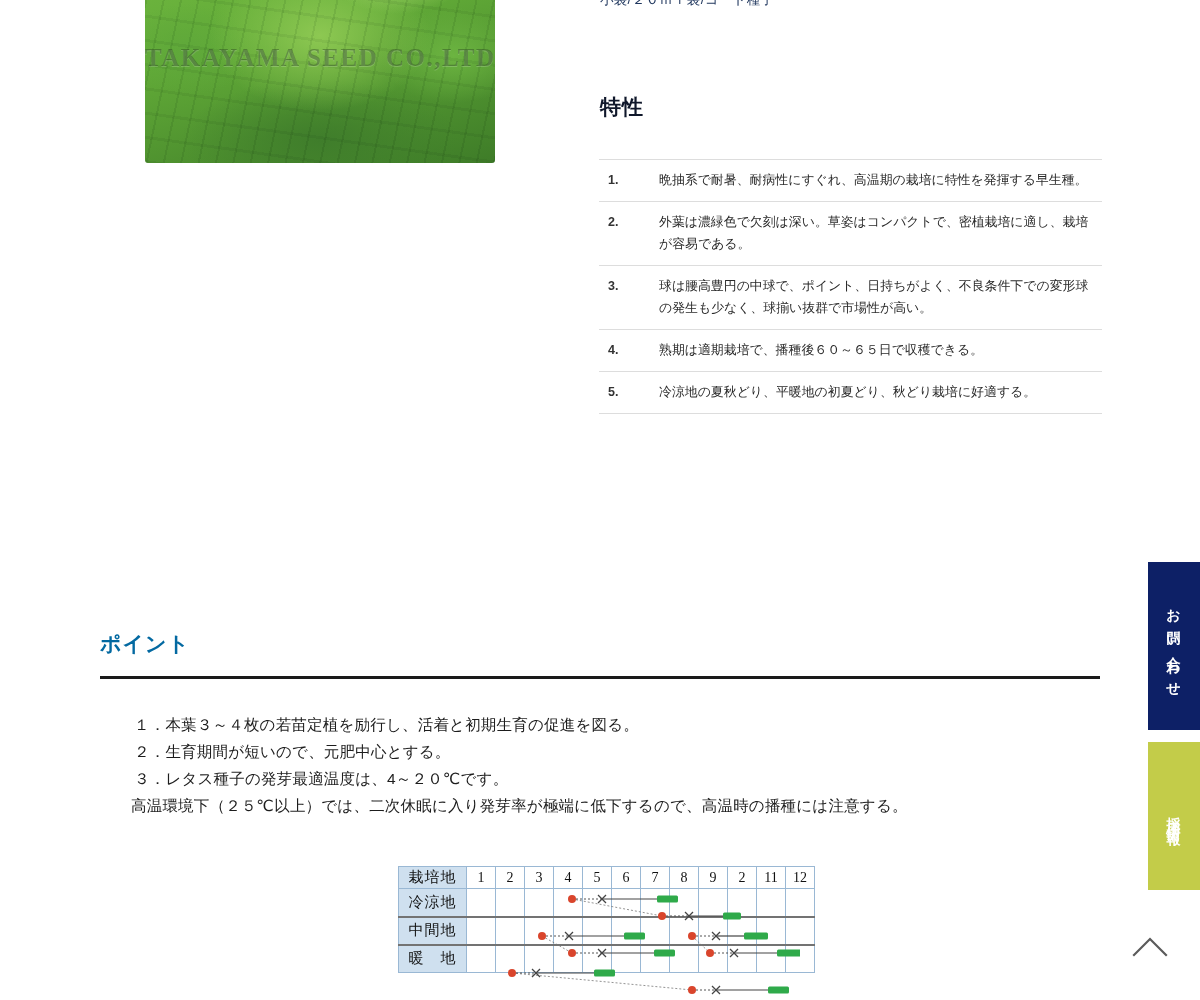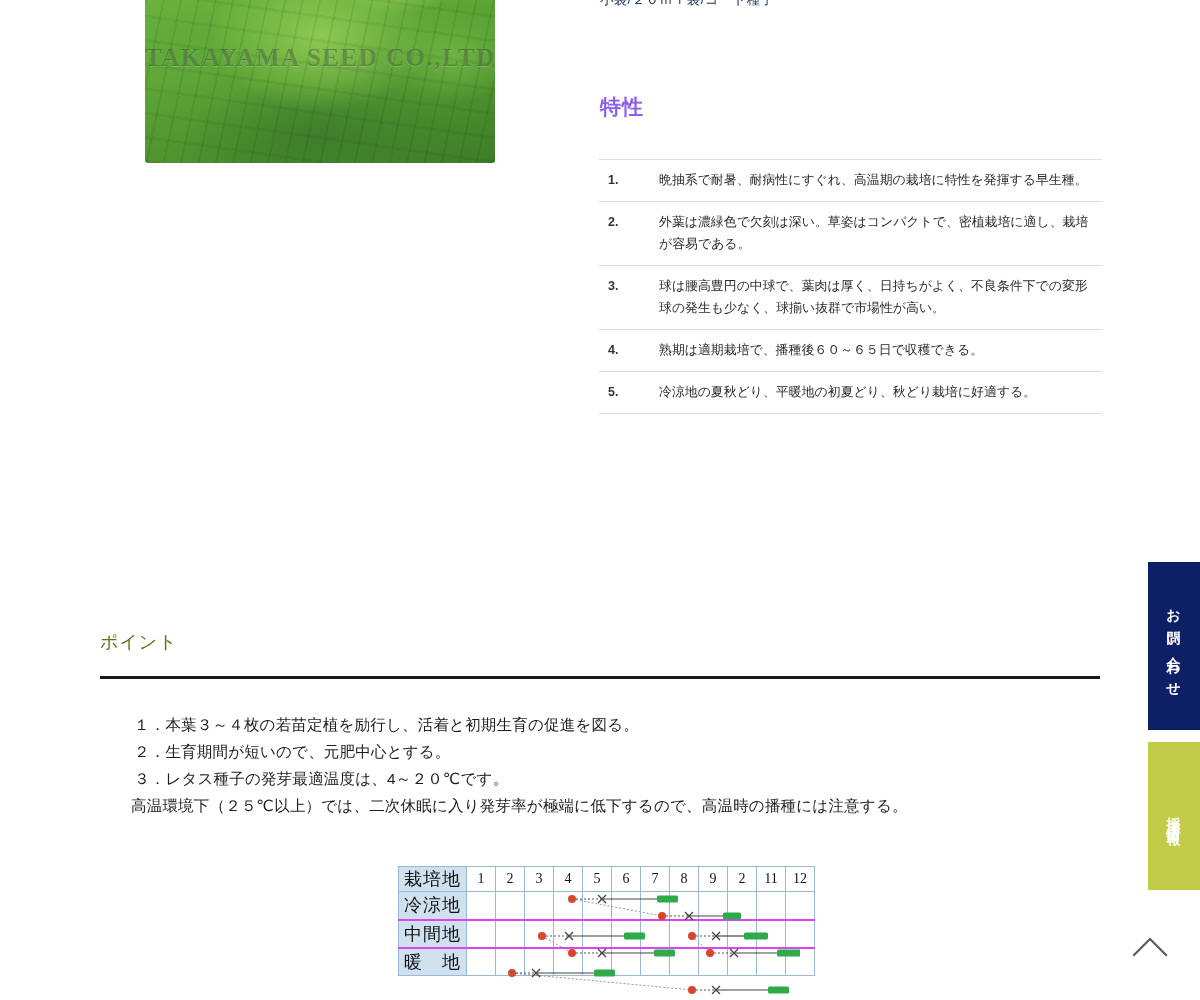--- a/index.html
+++ b/index.html
@@ -58,21 +58,21 @@
   .clipped-line {
     position: absolute; left: 600px; top: -9px;
     width: 460px; height: 16px; overflow: hidden;
     color: #20375e; font-size: 13.5px; line-height: 18px;
     letter-spacing: .3px; white-space: nowrap;
   }
 
   
   .tokusei-head {
     position: absolute; left: 600px; top: 96px;
-    font-size: 21px; font-weight: 700; color: #8b5cf6;
+    font-size: 21px; font-weight: 700; color: #0f172a;
     letter-spacing: 1px; line-height: 1;
   }
   .tokusei-table {
     position: absolute; left: 599px; top: 159px;
     width: 503px; border-collapse: collapse;
   }
   .tokusei-table tr { border-top: 1px solid #dddddd; }
   .tokusei-table tr:last-child { border-bottom: 1px solid #dddddd; }
   .tokusei-table td {
     padding: 9px 0 10px 0;
@@ -81,21 +81,21 @@
   }
   .tokusei-table td.num {
     width: 60px; padding-left: 9px;
     font-weight: 700; font-size: 12.5px; color: #333;
   }
   .tokusei-table td.txt { padding-right: 4px; }
 
   
   .point-head {
     position: absolute; left: 100px; top: 630px;
-    font-size: 18px; font-weight: 400; color: #4d7c0f; letter-spacing: 1px;
+    font-size: 21px; font-weight: 700; color: #0369a1; letter-spacing: 1px;
   }
   .point-rule {
     position: absolute; left: 100px; top: 676px;
     width: 1000px; height: 3px; background: #1a1a1a;
   }
   .point-list {
     position: absolute; left: 100px; top: 711px;
     width: 1000px;
     font-size: 15.5px; line-height: 27px; color: #1d1d1d;
     letter-spacing: .2px;
@@ -106,31 +106,31 @@
   
   .cal-wrap { position: absolute; left: 398px; top: 866px; }
   table.cal { border-collapse: collapse; table-layout: fixed; }
   table.cal td, table.cal th {
     border: 1px solid #9ab8d4;
     padding: 0; margin: 0;
     font-weight: 400;
   }
   table.cal th.corner, table.cal td.region {
     width: 68px; background: #cfe0ef; text-align: center;
-    font-size: 18px; color: #111; letter-spacing: 1px;
+    font-size: 15px; color: #111; letter-spacing: 1px;
   }
   table.cal th.corner { height: 22px; }
   table.cal th.mon {
     width: 29px; height: 22px; background: #ffffff;
     text-align: center; font-size: 14px; color: #111;
     font-family: "Liberation Serif", "DejaVu Serif", serif;
   }
   table.cal tr.band { height: 28px; }
   table.cal td.cell { width: 29px; background: #fff; position: relative; }
-  table.cal tr.region-sep td { border-top: 2px solid #d946ef; text-align: center; }
+  table.cal tr.region-sep td { border-top: 2px solid #737373; text-align: center; }
 
   
   .cal-overlay {
     position: absolute; left: 0; top: 0;
     width: 402px; height: 135px; pointer-events: none;
   }
 
   
   .side-tab {
     position: absolute; right: 0;
@@ -167,21 +167,21 @@
         <tr>
           <td class="num">1.</td>
           <td class="txt">晩抽系で耐暑、耐病性にすぐれ、高温期の栽培に特性を発揮する早生種。</td>
         </tr>
         <tr>
           <td class="num">2.</td>
           <td class="txt">外葉は濃緑色で欠刻は深い。草姿はコンパクトで、密植栽培に適し、栽培が容易である。</td>
         </tr>
         <tr>
           <td class="num">3.</td>
-          <td class="txt">球は腰高豊円の中球で、葉肉は厚く、日持ちがよく、不良条件下での変形球の発生も少なく、球揃い抜群で市場性が高い。</td>
+          <td class="txt">球は腰高豊円の中球で、ポイント、日持ちがよく、不良条件下での変形球の発生も少なく、球揃い抜群で市場性が高い。</td>
         </tr>
         <tr>
           <td class="num">4.</td>
           <td class="txt">熟期は適期栽培で、播種後６０～６５日で収穫できる。</td>
         </tr>
         <tr>
           <td class="num">5.</td>
           <td class="txt">冷涼地の夏秋どり、平暖地の初夏どり、秋どり栽培に好適する。</td>
         </tr>
       </tbody>

